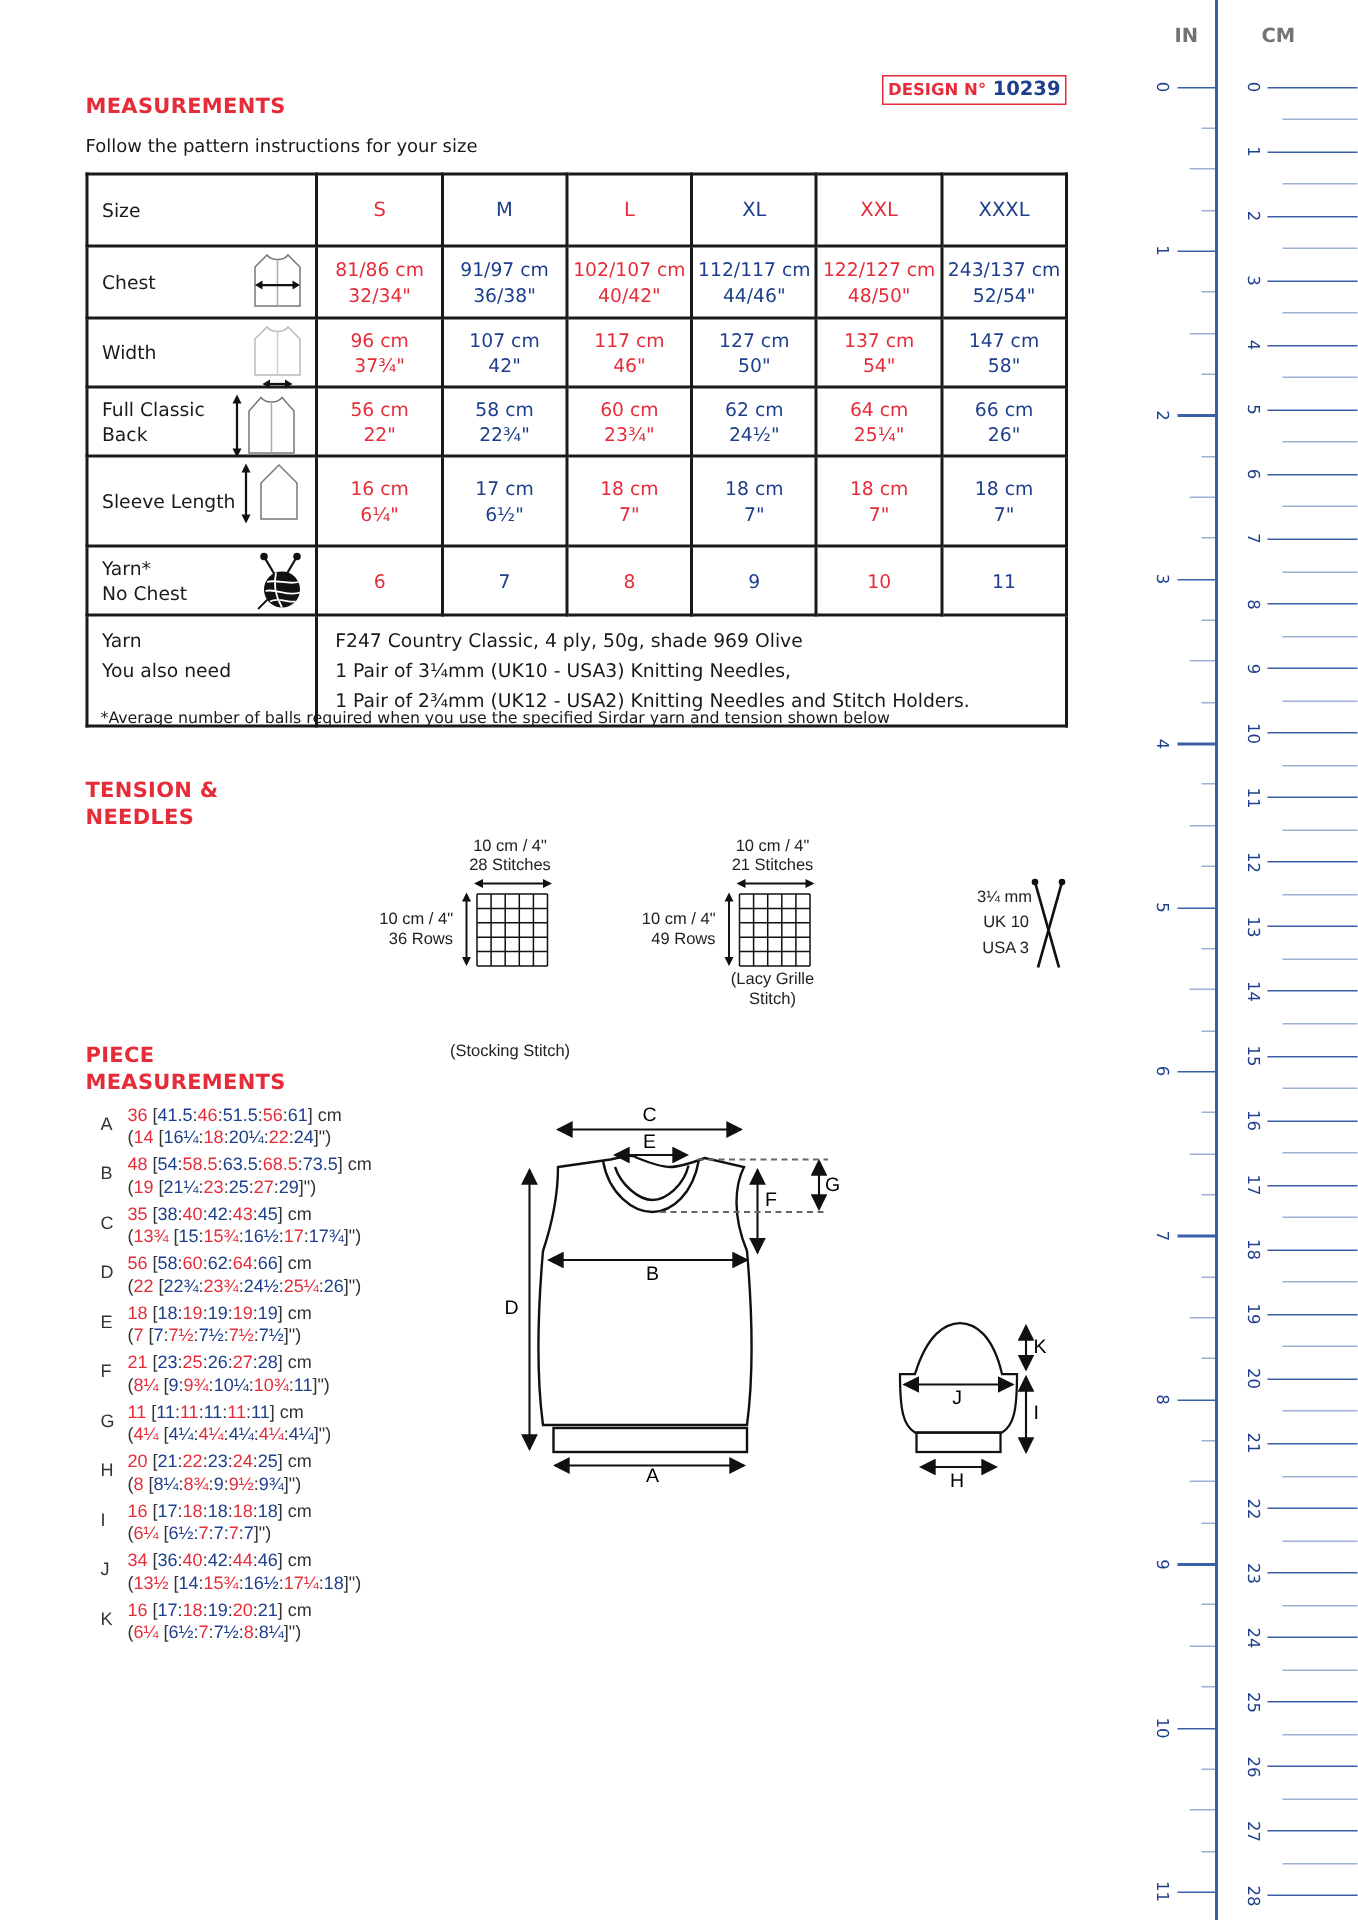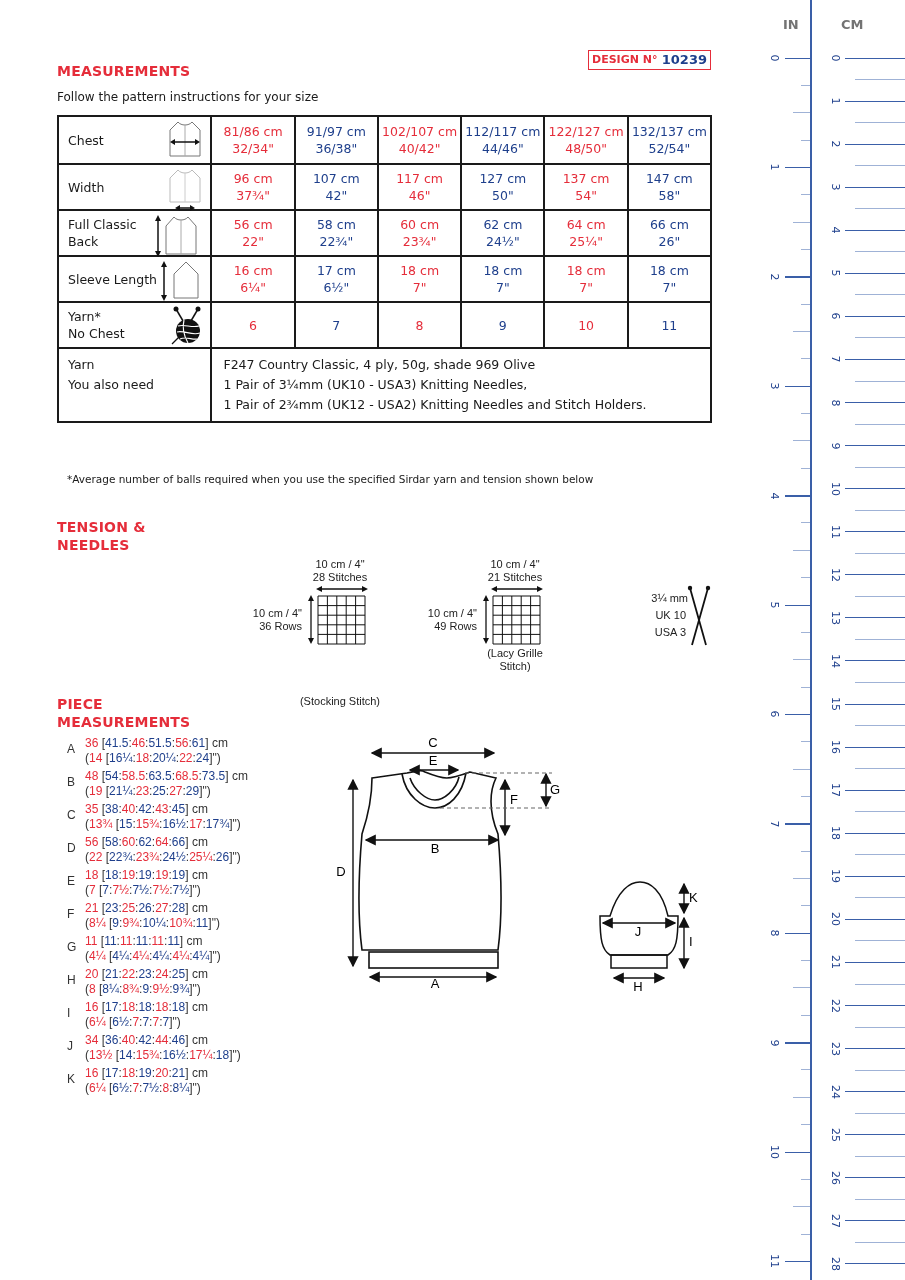--- a/index.html
+++ b/index.html
@@ -42,20 +42,31 @@
   <span class="lbl">DESIGN N°</span>
   <span class="num">10239</span>
 </div>
 <div class="section-title" style="left:57px;top:62px;">MEASUREMENTS</div>
 <div class="intro">Follow the pattern instructions for your size</div>
 
 <table class="sizes">
   <tbody id="size-tbody">
       <tr style="height: 48px;">
         <td class="rowlabel">
+          <span class="lbltext">Size</span>
+        </td>
+        <td class="val" style="color: rgb(229, 45, 58); font-size: 13px;">S</td>
+        <td class="val" style="color: rgb(30, 63, 140); font-size: 13px;">M</td>
+        <td class="val" style="color: rgb(229, 45, 58); font-size: 13px;">L</td>
+        <td class="val" style="color: rgb(30, 63, 140); font-size: 13px;">XL</td>
+        <td class="val" style="color: rgb(229, 45, 58); font-size: 13px;">XXL</td>
+        <td class="val" style="color: rgb(30, 63, 140); font-size: 13px;">XXXL</td>
+      </tr>
+      <tr style="height: 48px;">
+        <td class="rowlabel">
           <span class="lbltext">
             <div>Chest</div>
           </span>
           <span class="icon"><svg width="42" height="40" viewBox="0 0 42 40">
               <path d="M6,10 L14,2 C17,6 25,6 28,2 L36,10 L36,36 L6,36 Z" fill="none" stroke="#777" stroke-width="1"></path>
               <line x1="21" y1="5" x2="21" y2="36" stroke="#aaa" stroke-width="1"></line>
               <line x1="9" y1="22" x2="33" y2="22" stroke="#111" stroke-width="1.5"></line>
               <path d="M6,22 l5,-3 v6z M36,22 l-5,-3 v6z" fill="#111"></path>
             </svg></span>
         </td>
@@ -73,21 +84,21 @@
         </td>
         <td class="val" style="color: rgb(30, 63, 140);">
           <div>112/117 cm</div>
           <div>44/46"</div>
         </td>
         <td class="val" style="color: rgb(229, 45, 58);">
           <div>122/127 cm</div>
           <div>48/50"</div>
         </td>
         <td class="val" style="color: rgb(30, 63, 140);">
-          <div>132/137 cm</div>
+          <div>243/137 cm</div>
           <div>52/54"</div>
         </td>
       </tr>
       <tr style="height: 46px;">
         <td class="rowlabel">
           <span class="lbltext">
             <div>Width</div>
           </span>
           <span class="icon"><svg width="42" height="44" viewBox="0 0 42 44">
               <path d="M6,10 L14,2 C17,6 25,6 28,2 L36,10 L36,34 L6,34 Z" fill="none" stroke="#bbb" stroke-width="1"></path>
@@ -152,21 +163,21 @@
         </td>
         <td class="val" style="color: rgb(229, 45, 58);">
           <div>64 cm</div>
           <div>25¼"</div>
         </td>
         <td class="val" style="color: rgb(30, 63, 140);">
           <div>66 cm</div>
           <div>26"</div>
         </td>
       </tr>
-      <tr style="height: 46px;">
+      <tr style="height: 60px;">
         <td class="rowlabel">
           <span class="lbltext">
             <div>Sleeve Length</div>
           </span>
           <span class="icon"><svg width="46" height="42" viewBox="0 0 46 42">
               <line x1="4" y1="4" x2="4" y2="38" stroke="#111" stroke-width="1.5"></line>
               <path d="M4,1 l-3,6 h6z M4,41 l-3,-6 h6z" fill="#111"></path>
               <path d="M14,14 L26,2 L38,14 L38,38 L14,38 Z" fill="none" stroke="#777" stroke-width="1"></path>
             </svg></span>
         </td>

